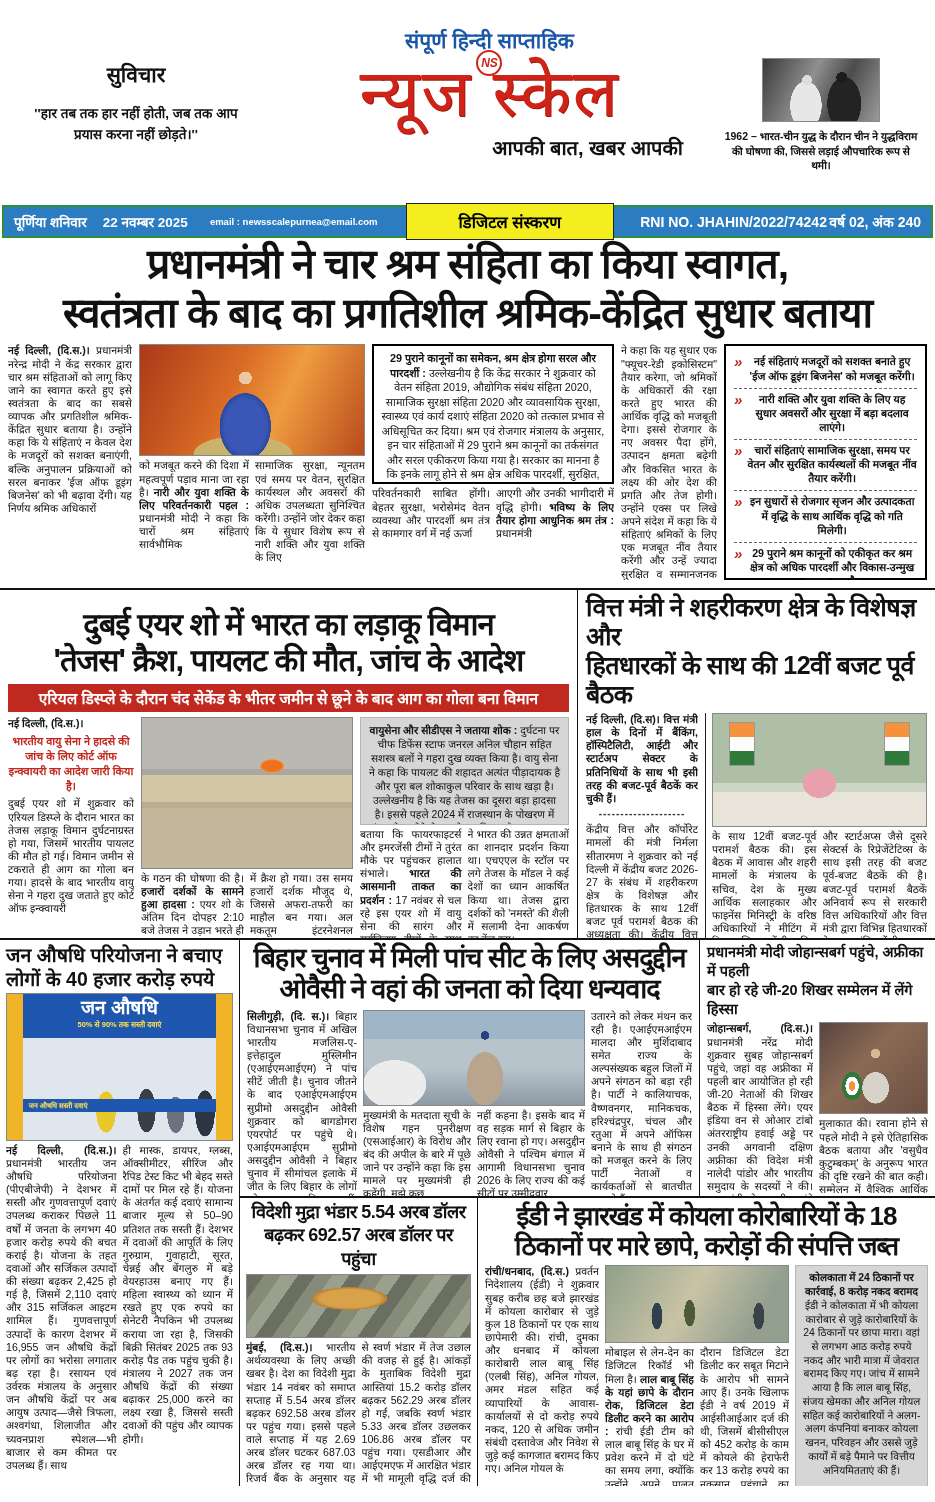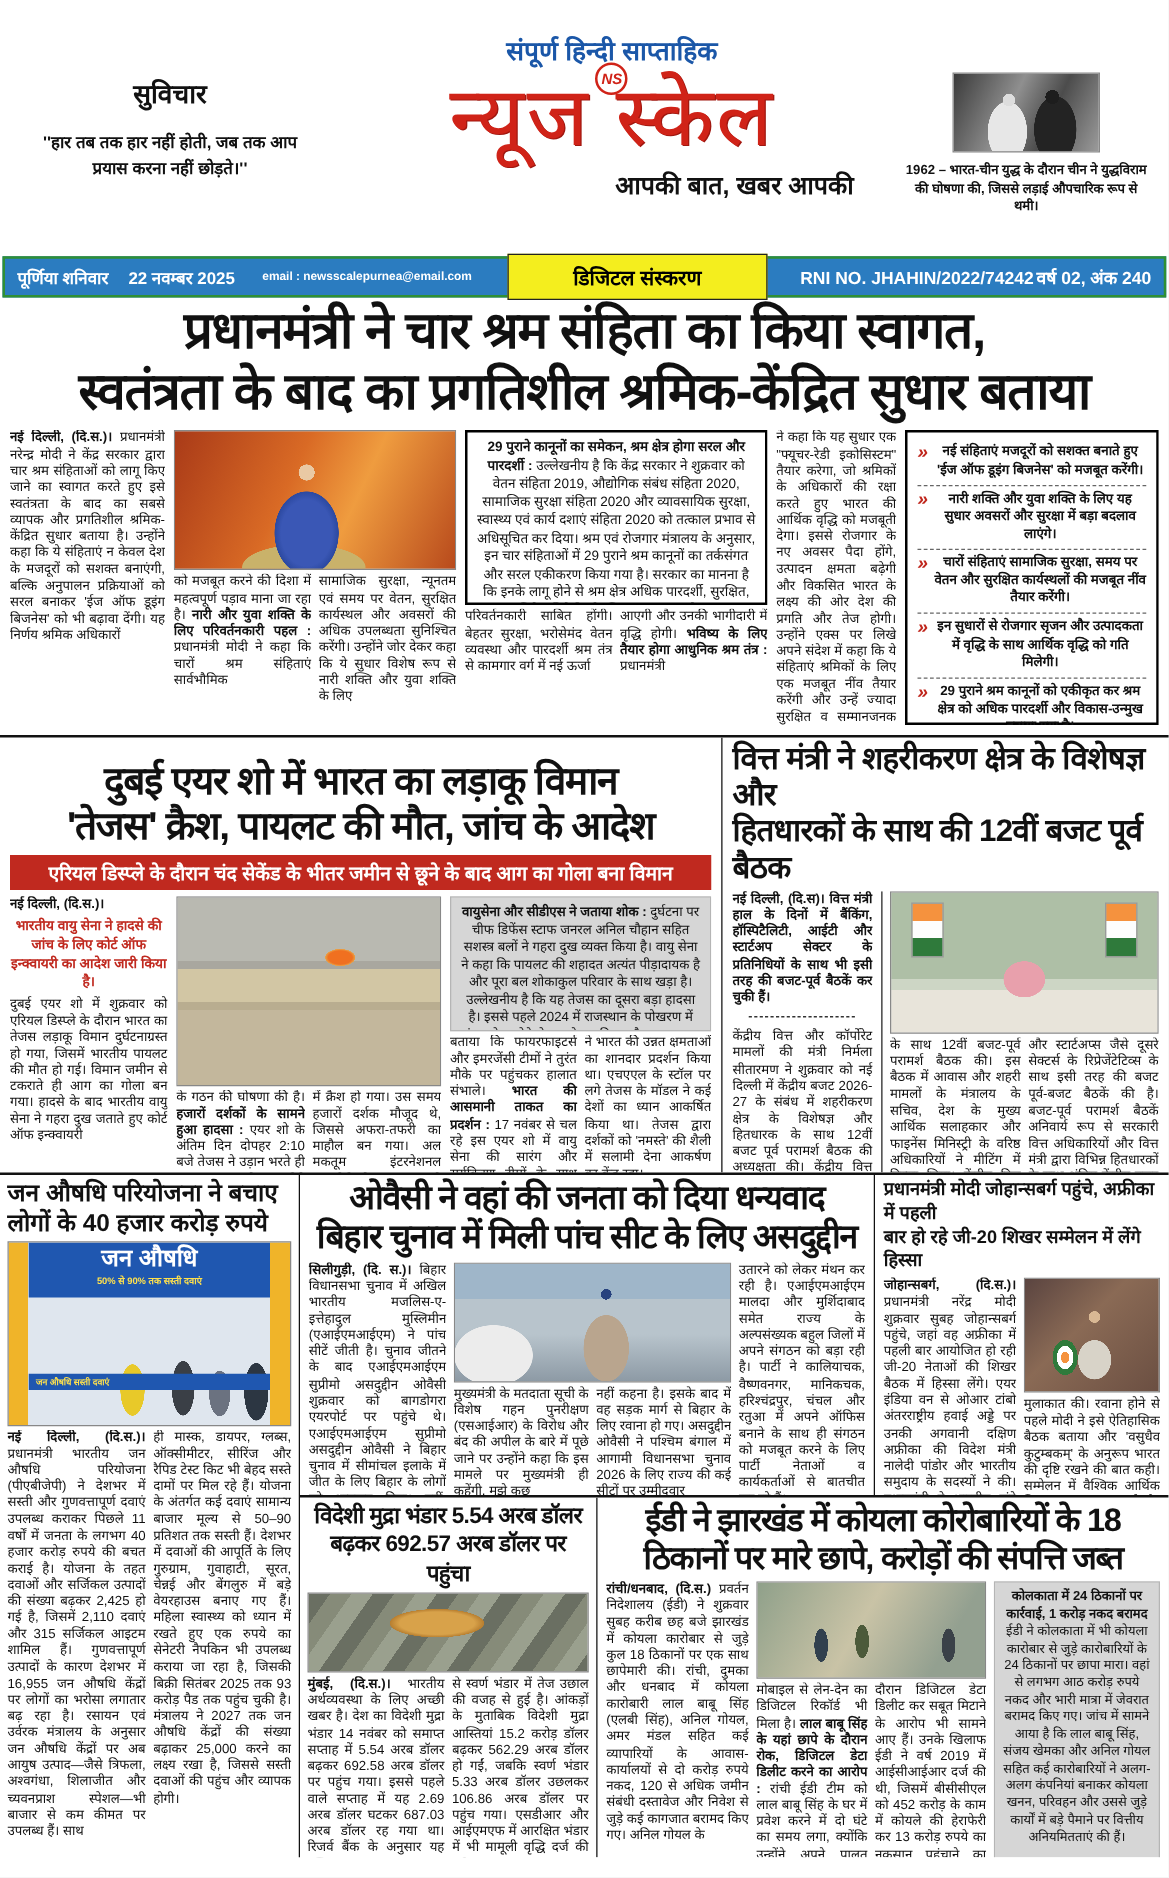--- a/index.html
+++ b/index.html
@@ -320,22 +320,22 @@
           <span>प्रधानमंत्री भारतीय जन औषधि परियोजना (पीएबीजेपी) ने देशभर में सस्ती और गुणवत्तापूर्ण दवाएं उपलब्ध कराकर पिछले 11 वर्षों में जनता के लगभग 40 हजार करोड़ रुपये की बचत कराई है। योजना के तहत दवाओं और सर्जिकल उत्पादों की संख्या बढ़कर 2,425 हो गई है, जिसमें 2,110 दवाएं और 315 सर्जिकल आइटम शामिल हैं। गुणवत्तापूर्ण उत्पादों के कारण देशभर में 16,955 जन औषधि केंद्रों पर लोगों का भरोसा लगातार बढ़ रहा है। रसायन एवं उर्वरक मंत्रालय के अनुसार जन औषधि केंद्रों पर अब आयुष उत्पाद—जैसे त्रिफला, अश्वगंधा, शिलाजीत और च्यवनप्राश स्पेशल—भी बाजार से कम कीमत पर उपलब्ध हैं। साथ</span>
         </div>
         <div>ही मास्क, डायपर, ग्लब्स, ऑक्सीमीटर, सीरिंज और रैपिड टेस्ट किट भी बेहद सस्ते दामों पर मिल रहे हैं। योजना के अंतर्गत कई दवाएं सामान्य बाजार मूल्य से 50–90 प्रतिशत तक सस्ती हैं। देशभर में दवाओं की आपूर्ति के लिए गुरुग्राम, गुवाहाटी, सूरत, चेन्नई और बेंगलुरु में बड़े वेयरहाउस बनाए गए हैं। महिला स्वास्थ्य को ध्यान में रखते हुए एक रुपये का सेनेटरी नैपकिन भी उपलब्ध कराया जा रहा है, जिसकी बिक्री सितंबर 2025 तक 93 करोड़ पैड तक पहुंच चुकी है। मंत्रालय ने 2027 तक जन औषधि केंद्रों की संख्या बढ़ाकर 25,000 करने का लक्ष्य रखा है, जिससे सस्ती दवाओं की पहुंच और व्यापक होगी।</div>
       </div>
     </article>
 
     <div class="right3">
       <div class="row-a">
         <article class="bihar">
           <h2 class="h2">
+            <div>बिहार चुनाव में मिली पांच सीट के लिए असदुद्दीन</div>
             <div>ओवैसी ने वहां की जनता को दिया धन्यवाद</div>
-            <div>बिहार चुनाव में मिली पांच सीट के लिए असदुद्दीन</div>
           </h2>
           <div class="bihar-body">
             <div class="bi-c1 bt">
               <span class="dl">सिलीगुड़ी, (दि. स.)।</span>
               <span>बिहार विधानसभा चुनाव में अखिल भारतीय मजलिस-ए-इत्तेहादुल मुस्लिमीन (एआईएमआईएम) ने पांच सीटें जीती है। चुनाव जीतने के बाद एआईएमआईएम सुप्रीमो असदुद्दीन ओवैसी शुक्रवार को बागडोगरा एयरपोर्ट पर पहुंचे थे। एआईएमआईएम सुप्रीमो असदुद्दीन ओवैसी ने बिहार चुनाव में सीमांचल इलाके में जीत के लिए बिहार के लोगों को धन्यवाद दिया। वहीं, पश्चिम बंगाल की</span>
             </div>
             <div class="bi-mid">
               <div class="photo" id="ph-owaisi"></div>
               <div class="subcols bt">
                 <div>मुख्यमंत्री के मतदाता सूची के विशेष गहन पुनरीक्षण (एसआईआर) के विरोध और बंद की अपील के बारे में पूछे जाने पर उन्होंने कहा कि इस मामले पर मुख्यमंत्री ही कहेंगी, मुझे कुछ</div>
@@ -394,21 +394,21 @@
               <div class="photo" id="ph-raid"></div>
               <div class="subcols bt">
                 <div>
                   <span>मोबाइल से लेन-देन का डिजिटल रिकॉर्ड भी मिला है। </span><span class="b">लाल बाबू सिंह के यहां छापे के दौरान रोक, डिजिटल डेटा डिलीट करने का आरोप : </span><span>रांची ईडी टीम को लाल बाबू सिंह के घर में प्रवेश करने में दो घंटे का समय लगा, क्योंकि उन्होंने अपने पालतू कुत्तों को छोड़कर टीम को रोका। इस</span>
                 </div>
                 <div>दौरान डिजिटल डेटा डिलीट कर सबूत मिटाने के आरोप भी सामने आए हैं। उनके खिलाफ ईडी ने वर्ष 2019 में आईसीआईआर दर्ज की थी, जिसमें बीसीसीएल को 452 करोड़ के काम में कोयले की हेराफेरी कर 13 करोड़ रुपये का नुकसान पहुंचाने का आरोप था।</div>
               </div>
             </div>
             <div class="ed-box">
               <div class="graybox2">
-                <span class="b">कोलकाता में 24 ठिकानों पर कार्रवाई, 1 करोड़ नकद बरामद</span><br>
+                <span class="b">कोलकाता में 24 ठिकानों पर कार्रवाई, 8 करोड़ नकद बरामद</span><br>
                 <span>ईडी ने कोलकाता में भी कोयला कारोबार से जुड़े कारोबारियों के 24 ठिकानों पर छापा मारा। वहां से लगभग आठ करोड़ रुपये नकद और भारी मात्रा में जेवरात बरामद किए गए। जांच में सामने आया है कि लाल बाबू सिंह, संजय खेमका और अनिल गोयल सहित कई कारोबारियों ने अलग-अलग कंपनियां बनाकर कोयला खनन, परिवहन और उससे जुड़े कार्यों में बड़े पैमाने पर वित्तीय अनियमितताएं की हैं।</span>
               </div>
             </div>
           </div>
         </article>
       </div>
     </div>
   </section>
 </div>
 

